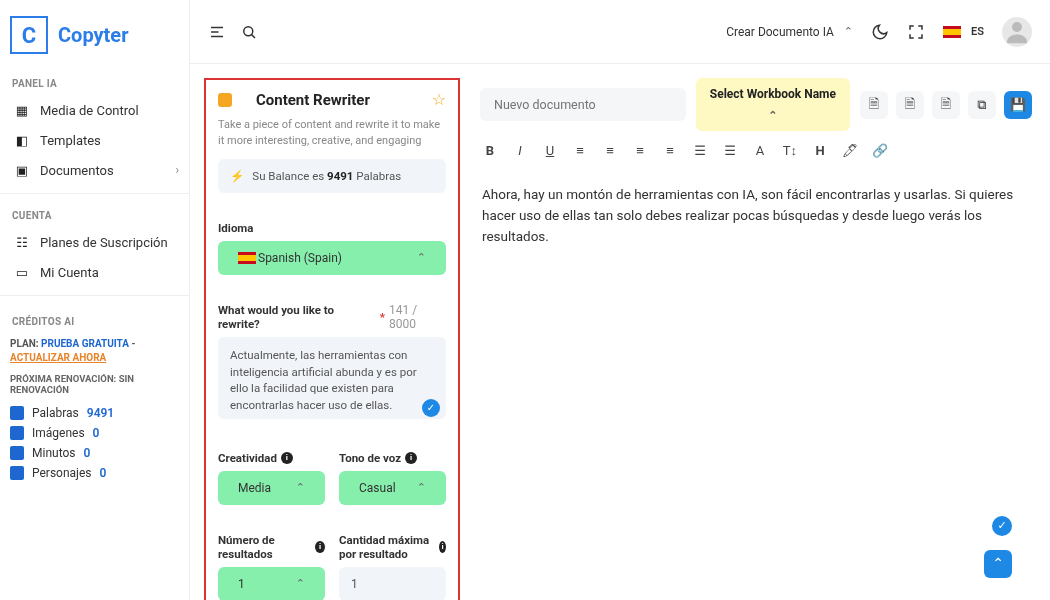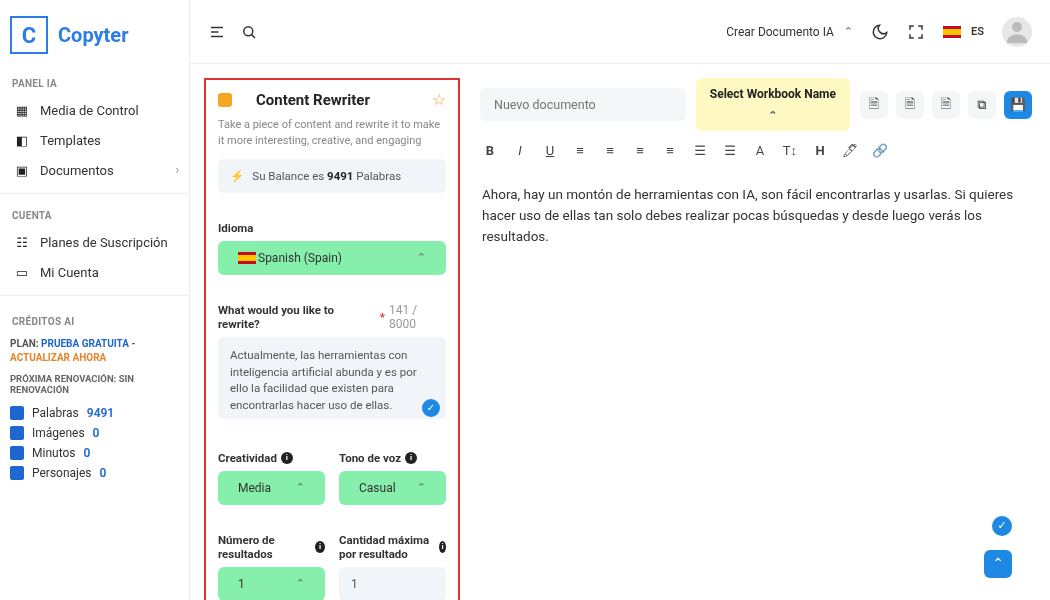--- a/index.html
+++ b/index.html
@@ -12,21 +12,21 @@
   .logo-sq { width: 38px; height: 38px; border: 2px solid #2b7de9; display: flex; align-items: center; justify-content: center; color: #2b7de9; font-weight: 700; font-size: 22px; }
   .logo-txt { color: #2b7de9; font-weight: 700; font-size: 20px; }
   .side-sec { font-size: 10px; letter-spacing: .3px; color: #888; font-weight: 700; padding: 8px 2px 6px; }
   .side-item { display: flex; align-items: center; gap: 10px; font-size: 13px; padding: 7px 4px; color: #333; cursor: pointer; border-radius: 4px; }
   .side-item .chev { margin-left: auto; color: #888; font-size: 12px; }
   .side-icon { width: 16px; height: 16px; display: inline-flex; align-items: center; justify-content: center; color: #222; }
   .side-divider { height: 1px; background: #eee; margin: 8px -6px 8px -10px; }
   .credits { padding-top: 4px; }
   .plan-line { font-size: 10px; font-weight: 700; color: #555; padding: 4px 0; line-height: 1.4; }
   .plan-line .blue { color: #1e66d0; }
-  .plan-line .orange { color: #e8832a; }
+  .plan-line .orange { color: #e8832a; text-decoration: underline; }
   .renew { font-size: 9.5px; font-weight: 700; color: #666; padding: 4px 0 8px; }
   .stat { display: flex; align-items: center; gap: 8px; font-size: 12px; padding: 3px 0; }
   .stat .lbl { color: #333; }
   .stat .val { color: #1e66d0; font-weight: 600; }
   .stat .glyph { width: 14px; height: 14px; background: #1e66d0; border-radius: 2px; }
 
   
   .main { flex: 1; display: flex; flex-direction: column; min-width: 0; }
   .topbar { height: 64px; display: flex; align-items: center; padding: 0 18px; border-bottom: 1px solid #eee; gap: 14px; }
   .topbar .right { margin-left: auto; display: flex; align-items: center; gap: 18px; }

